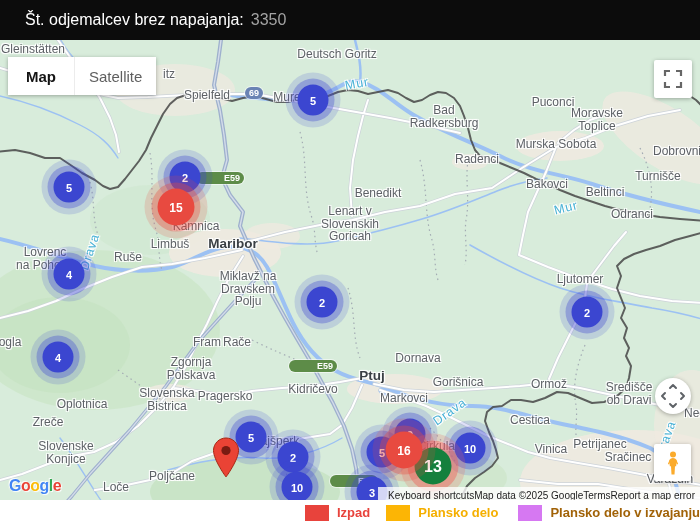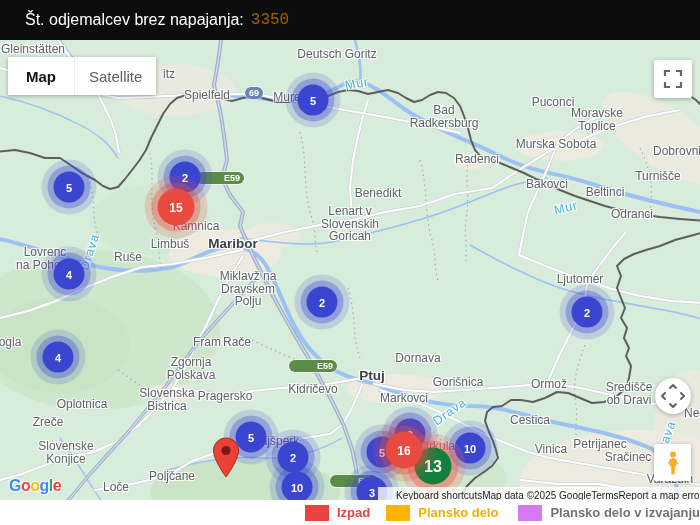--- a/index.html
+++ b/index.html
@@ -2,21 +2,21 @@
 <html><head>
 <meta charset="utf-8">
 <style>
   html,body{margin:0;padding:0;background:#fff;}
   .stage{position:relative;width:700px;height:525px;overflow:hidden;background:#fff;
          font-family:"Liberation Sans",sans-serif;}
   
   .header{position:absolute;left:0;top:0;width:700px;height:40px;background:#0c0c0c;
           display:flex;align-items:center;padding-left:25px;box-sizing:border-box;
           font-size:16px;font-weight:500;color:#fff;gap:7px;z-index:50;}
-  .header-value{color:#a16207;font-family:Liberation Mono, monospace;}
+  .header-value{color:#a3a3a3;}
   
   .map{position:absolute;left:0;top:40px;width:700px;height:485px;overflow:hidden;background:#d8ecdb;}
   .basemap{position:absolute;left:0;top:0;z-index:0;}
   .labels-layer,.markers-layer{position:absolute;left:0;top:0;width:700px;height:485px;}
   .labels-layer{z-index:2;}
   .markers-layer{z-index:3;}
   .maplabel{position:absolute;color:#5d6166;font-size:12px;line-height:12.5px;text-align:center;
             white-space:nowrap;z-index:2;
             text-shadow:-1px -1px 0 rgba(255,255,255,.9),1px -1px 0 rgba(255,255,255,.9),
                         -1px 1px 0 rgba(255,255,255,.9),1px 1px 0 rgba(255,255,255,.9),0 0 3px #fff;}
@@ -52,21 +52,21 @@
           display:flex;align-items:center;justify-content:center;z-index:5;padding:0;}
   .pegman-btn{position:absolute;left:654px;top:404px;width:37px;height:37px;background:#fff;
           border:none;border-radius:2px;box-shadow:0 1px 4px rgba(0,0,0,.3);cursor:pointer;
           display:flex;align-items:center;justify-content:center;z-index:5;padding:0;}
   .google-logo{position:absolute;left:9px;top:437px;z-index:4;font-size:16px;font-weight:700;
           letter-spacing:-.5px;
           text-shadow:-1px -1px 0 rgba(255,255,255,.8),1px 1px 0 rgba(255,255,255,.8),
                       0 0 3px rgba(255,255,255,.9);}
   .attr-strip{position:absolute;left:378px;right:0;top:447px;height:16px;
           background:rgba(255,255,255,.78);display:flex;align-items:center;
-          justify-content:space-between;padding:0 8px 0 18px;z-index:6;
+          justify-content:space-between;padding:0 8px 0 10px;z-index:6;
           font-size:10px;color:#1c1c1c;white-space:nowrap;}
   .attr-item{cursor:pointer;}
   
   .legend-bar{position:absolute;left:0;right:0;bottom:0;height:25px;background:#fff;
           display:flex;align-items:center;z-index:40;justify-content:flex-end;}
   .legend-item{display:flex;align-items:center;}
   .legend-item:nth-child(1){margin-left:3px;}
   .legend-item:nth-child(2){margin-left:16px;}
   .legend-item:nth-child(3){margin-left:20px;}
   .legend-swatch{width:24px;height:16px;margin-right:8px;display:inline-block;}
@@ -400,17 +400,17 @@
       <div class="legend-item">
         <span class="legend-swatch" style="background: rgb(232, 67, 60);"></span>
         <span class="legend-label" style="color: rgb(232, 67, 60);">Izpad</span>
       </div>
       <div class="legend-item">
         <span class="legend-swatch" style="background: rgb(252, 181, 5);"></span>
         <span class="legend-label" style="color: rgb(245, 175, 0);">Plansko delo</span>
       </div>
       <div class="legend-item">
         <span class="legend-swatch" style="background: rgb(214, 120, 242);"></span>
-        <span class="legend-label" style="color: #737373;">Plansko delo v izvajanju</span>
+        <span class="legend-label" style="color: #a16207;">Plansko delo v izvajanju</span>
       </div>
     </div>
 
 </div>
 
 </body></html>

